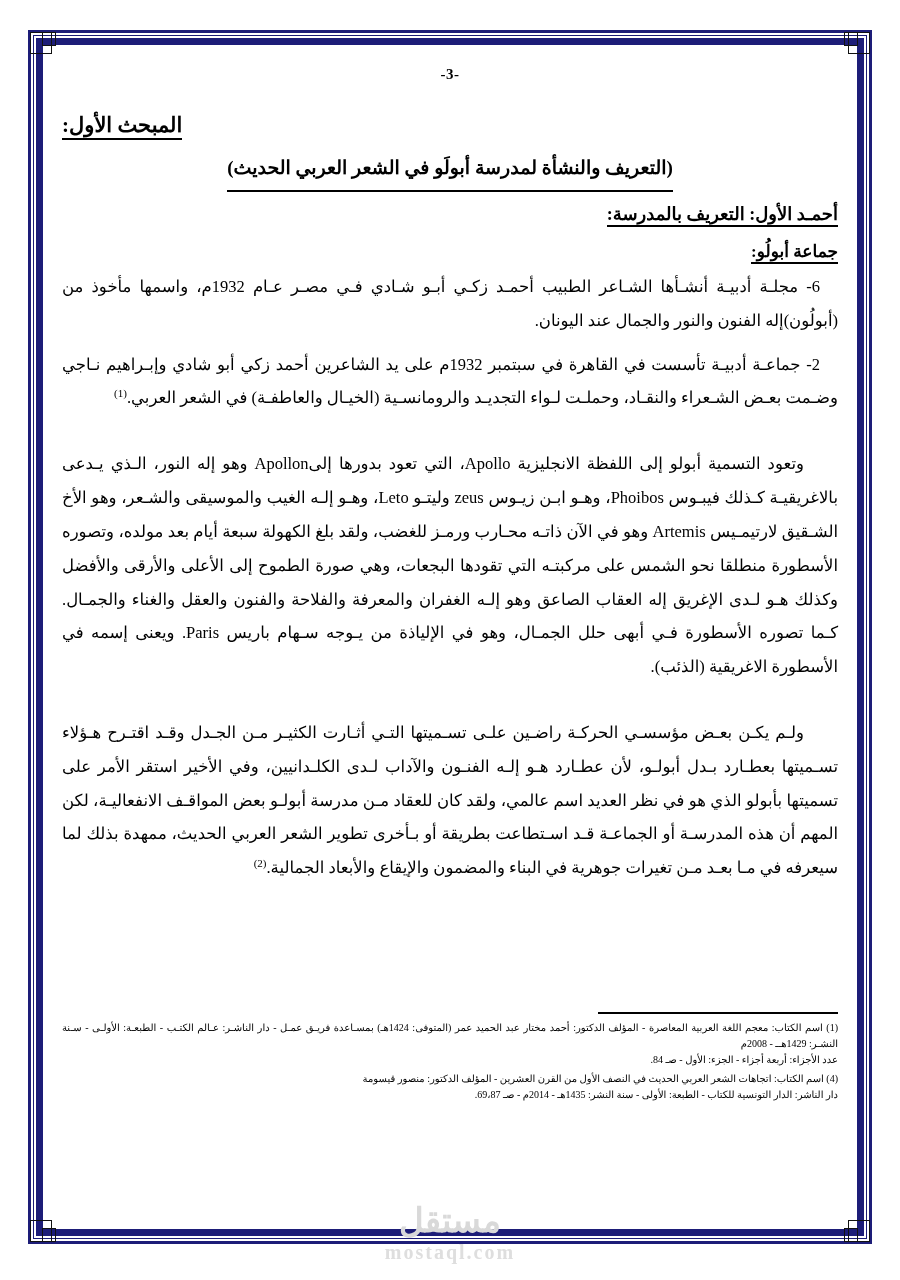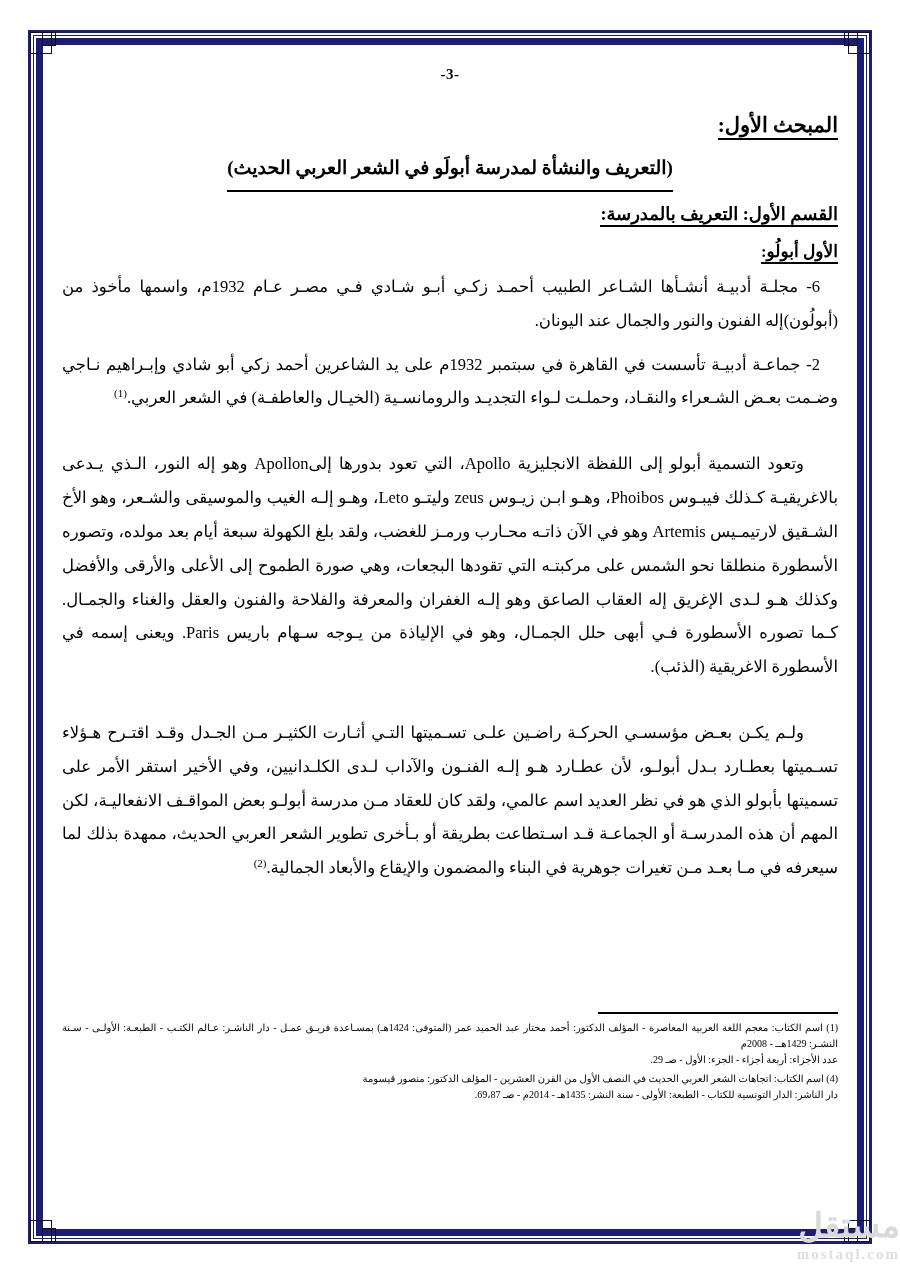--- a/index.html
+++ b/index.html
@@ -78,21 +78,21 @@
   .page-number {
     text-align: center;
     font-size: 15px;
     font-weight: 700;
     letter-spacing: 0.5px;
     margin: 8px 0 30px 0;
     direction: ltr;
   }
 
   .heading-main {
-    text-align: right;
+    text-align: left;
     font-size: 21px;
     font-weight: 700;
     margin: 0 0 6px 0;
   }
   .heading-main span { border-bottom: 2px solid #000; padding-bottom: 1px; }
 
   .heading-sub {
     text-align: center;
     font-size: 19px;
     font-weight: 700;
@@ -160,32 +160,32 @@
     margin: 0 0 2px 0;
   }
   .fn-item .tail { display: block; text-align: center; }
 
   
   .watermark {
     position: absolute;
     left: 0;
     right: 0;
     bottom: 18px;
-    text-align: right;
+    text-align: center;
     pointer-events: none;
   }
   .wm-word {
     font-size: 34px;
     font-weight: 700;
     color: #d9d9d9;
     letter-spacing: 1px;
     line-height: 1;
   }
   .wm-sub {
-    font-size: 15px;
+    font-size: 20px;
     font-weight: 700;
     color: #dedede;
     letter-spacing: 2px;
     direction: ltr;
     margin-top: 4px;
     line-height: 1;
   }
 </style>
 </head>
 <body>
@@ -205,43 +205,43 @@
   <div class="corner br2"></div>
 
   <div class="content">
 
     <div class="page-number">-3-</div>
 
     <h1 class="heading-main"><span>المبحث الأول:</span></h1>
 
     <h2 class="heading-sub"><span>(التعريف والنشأة لمدرسة أبولَو في الشعر العربي الحديث)</span></h2>
 
-    <h3 class="heading-section"><span>القسم الأول: التعريف بالمدرسة:</span></h3>
-
-    <h4 class="heading-group"><span>الأول أبولُو:</span></h4>
+    <h3 class="heading-section"><span>أحمـد الأول: التعريف بالمدرسة:</span></h3>
+
+    <h4 class="heading-group"><span>جماعة أبولُو:</span></h4>
 
     <p class="para numbered"><span>6- مجلـة أدبيـة أنشـأها الشـاعر الطبيب أحمـد زكـي أبـو شـادي فـي مصـر عـام 1932م، واسمها مأخوذ من (أبولُون)إله الفنون والنور والجمال عند اليونان.</span></p>
 
     <p class="para numbered"><span>2- جماعـة أدبيـة تأسست في القاهرة في سبتمبر 1932م على يد الشاعرين أحمد زكي أبو شادي وإبـراهيم نـاجي وضـمت بعـض الشـعراء والنقـاد، وحملـت لـواء التجديـد والرومانسـية (الخيـال والعاطفـة) في الشعر العربي.</span><span class="fn-ref">(1)</span></p>
 
     <p class="para indent gap"><span>وتعود التسمية أبولو إلى اللفظة الانجليزية Apollo، التي تعود بدورها إلىApollon وهو إله النور، الـذي يـدعى بالاغريقيـة كـذلك فيبـوس Phoibos، وهـو ابـن زيـوس zeus وليتـو Leto، وهـو إلـه الغيب والموسيقى والشـعر، وهو الأخ الشـقيق لارتيمـيس Artemis وهو في الآن ذاتـه محـارب ورمـز للغضب، ولقد بلغ الكهولة سبعة أيام بعد مولده، وتصوره الأسطورة منطلقا نحو الشمس على مركبتـه التي تقودها البجعات، وهي صورة الطموح إلى الأعلى والأرقى والأفضل وكذلك هـو لـدى الإغريق إله العقاب الصاعق وهو إلـه الغفران والمعرفة والفلاحة والفنون والعقل والغناء والجمـال. كـما تصوره الأسطورة فـي أبهى حلل الجمـال، وهو في الإلياذة من يـوجه سـهام باريس Paris. ويعنى إسمه في الأسطورة الاغريقية (الذئب).</span></p>
 
     <p class="para indent gap"><span>ولـم يكـن بعـض مؤسسـي الحركـة راضـين علـى تسـميتها التـي أثـارت الكثيـر مـن الجـدل وقـد اقتـرح هـؤلاء تسـميتها بعطـارد بـدل أبولـو، لأن عطـارد هـو إلـه الفنـون والآداب لـدى الكلـدانيين، وفي الأخير استقر الأمر على تسميتها بأبولو الذي هو في نظر العديد اسم عالمي، ولقد كان للعقاد مـن مدرسة أبولـو بعض المواقـف الانفعاليـة، لكن المهم أن هذه المدرسـة أو الجماعـة قـد اسـتطاعت بطريقة أو بـأخرى تطوير الشعر العربي الحديث، ممهدة بذلك لما سيعرفه في مـا بعـد مـن تغيرات جوهرية في البناء والمضمون والإيقاع والأبعاد الجمالية.</span><span class="fn-ref">(2)</span></p>
 
   </div>
 
   <div class="footnotes">
     <div class="fn-rule-wrap">
       <div class="fn-rule"></div>
     </div>
 
     <p class="fn-item">
       <span>(1) اسم الكتاب: معجم اللغة العربية المعاصرة - المؤلف الدكتور: أحمد مختار عبد الحميد عمر (المتوفى: 1424هـ)</span>
       <span>بمسـاعدة فريـق عمـل - دار الناشـر: عـالم الكتـب - الطبعـة: الأولـى - سـنة النشـر: 1429هــ - 2008م</span>
-      <span class="tail">عدد الأجزاء: أربعة أجزاء - الجزء: الأول - صـ 29.</span>
+      <span class="tail">عدد الأجزاء: أربعة أجزاء - الجزء: الأول - صـ 84.</span>
     </p>
 
     <p class="fn-item">
       <span>(4) اسم الكتاب: اتجاهات الشعر العربي الحديث في النصف الأول من القرن العشرين - المؤلف الدكتور: منصور قيسومة</span>
       <span class="tail">دار الناشر: الدار التونسية للكتاب - الطبعة: الأولى - سنة النشر: 1435هـ - 2014م - صـ 69،87.</span>
     </p>
   </div>
 
   <div class="watermark">
     <div class="wm-word">مستقل</div>

